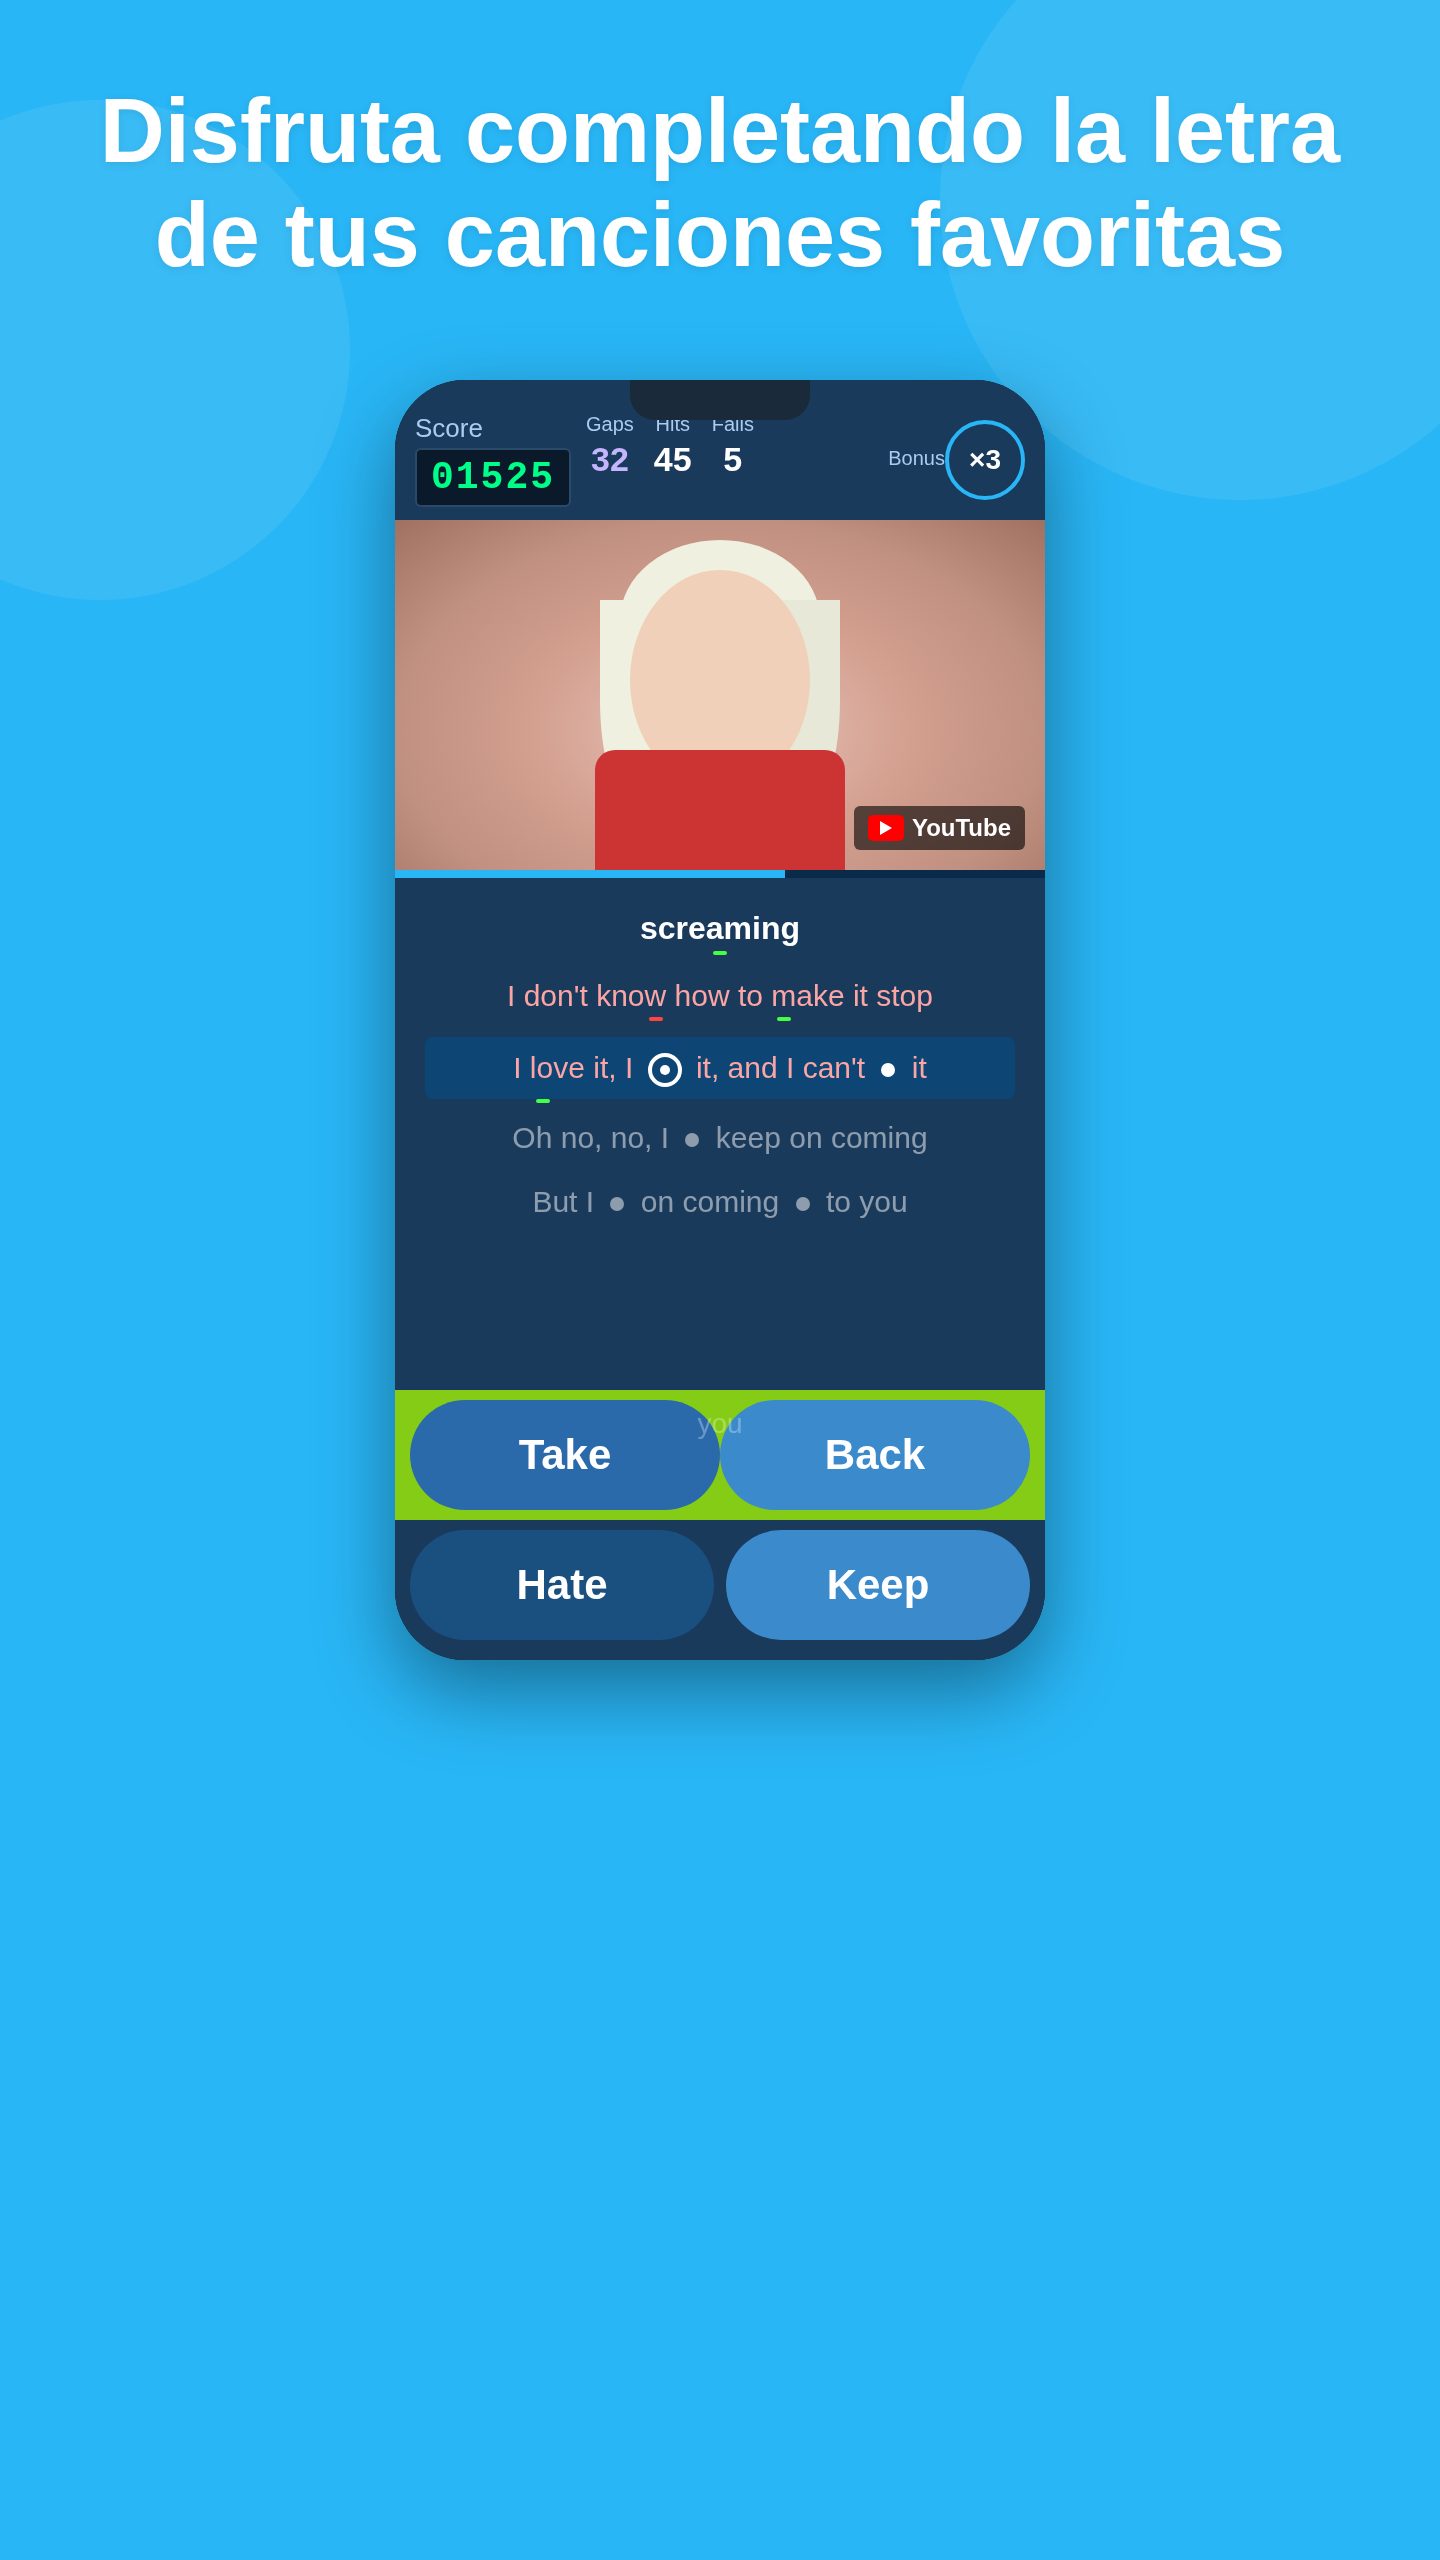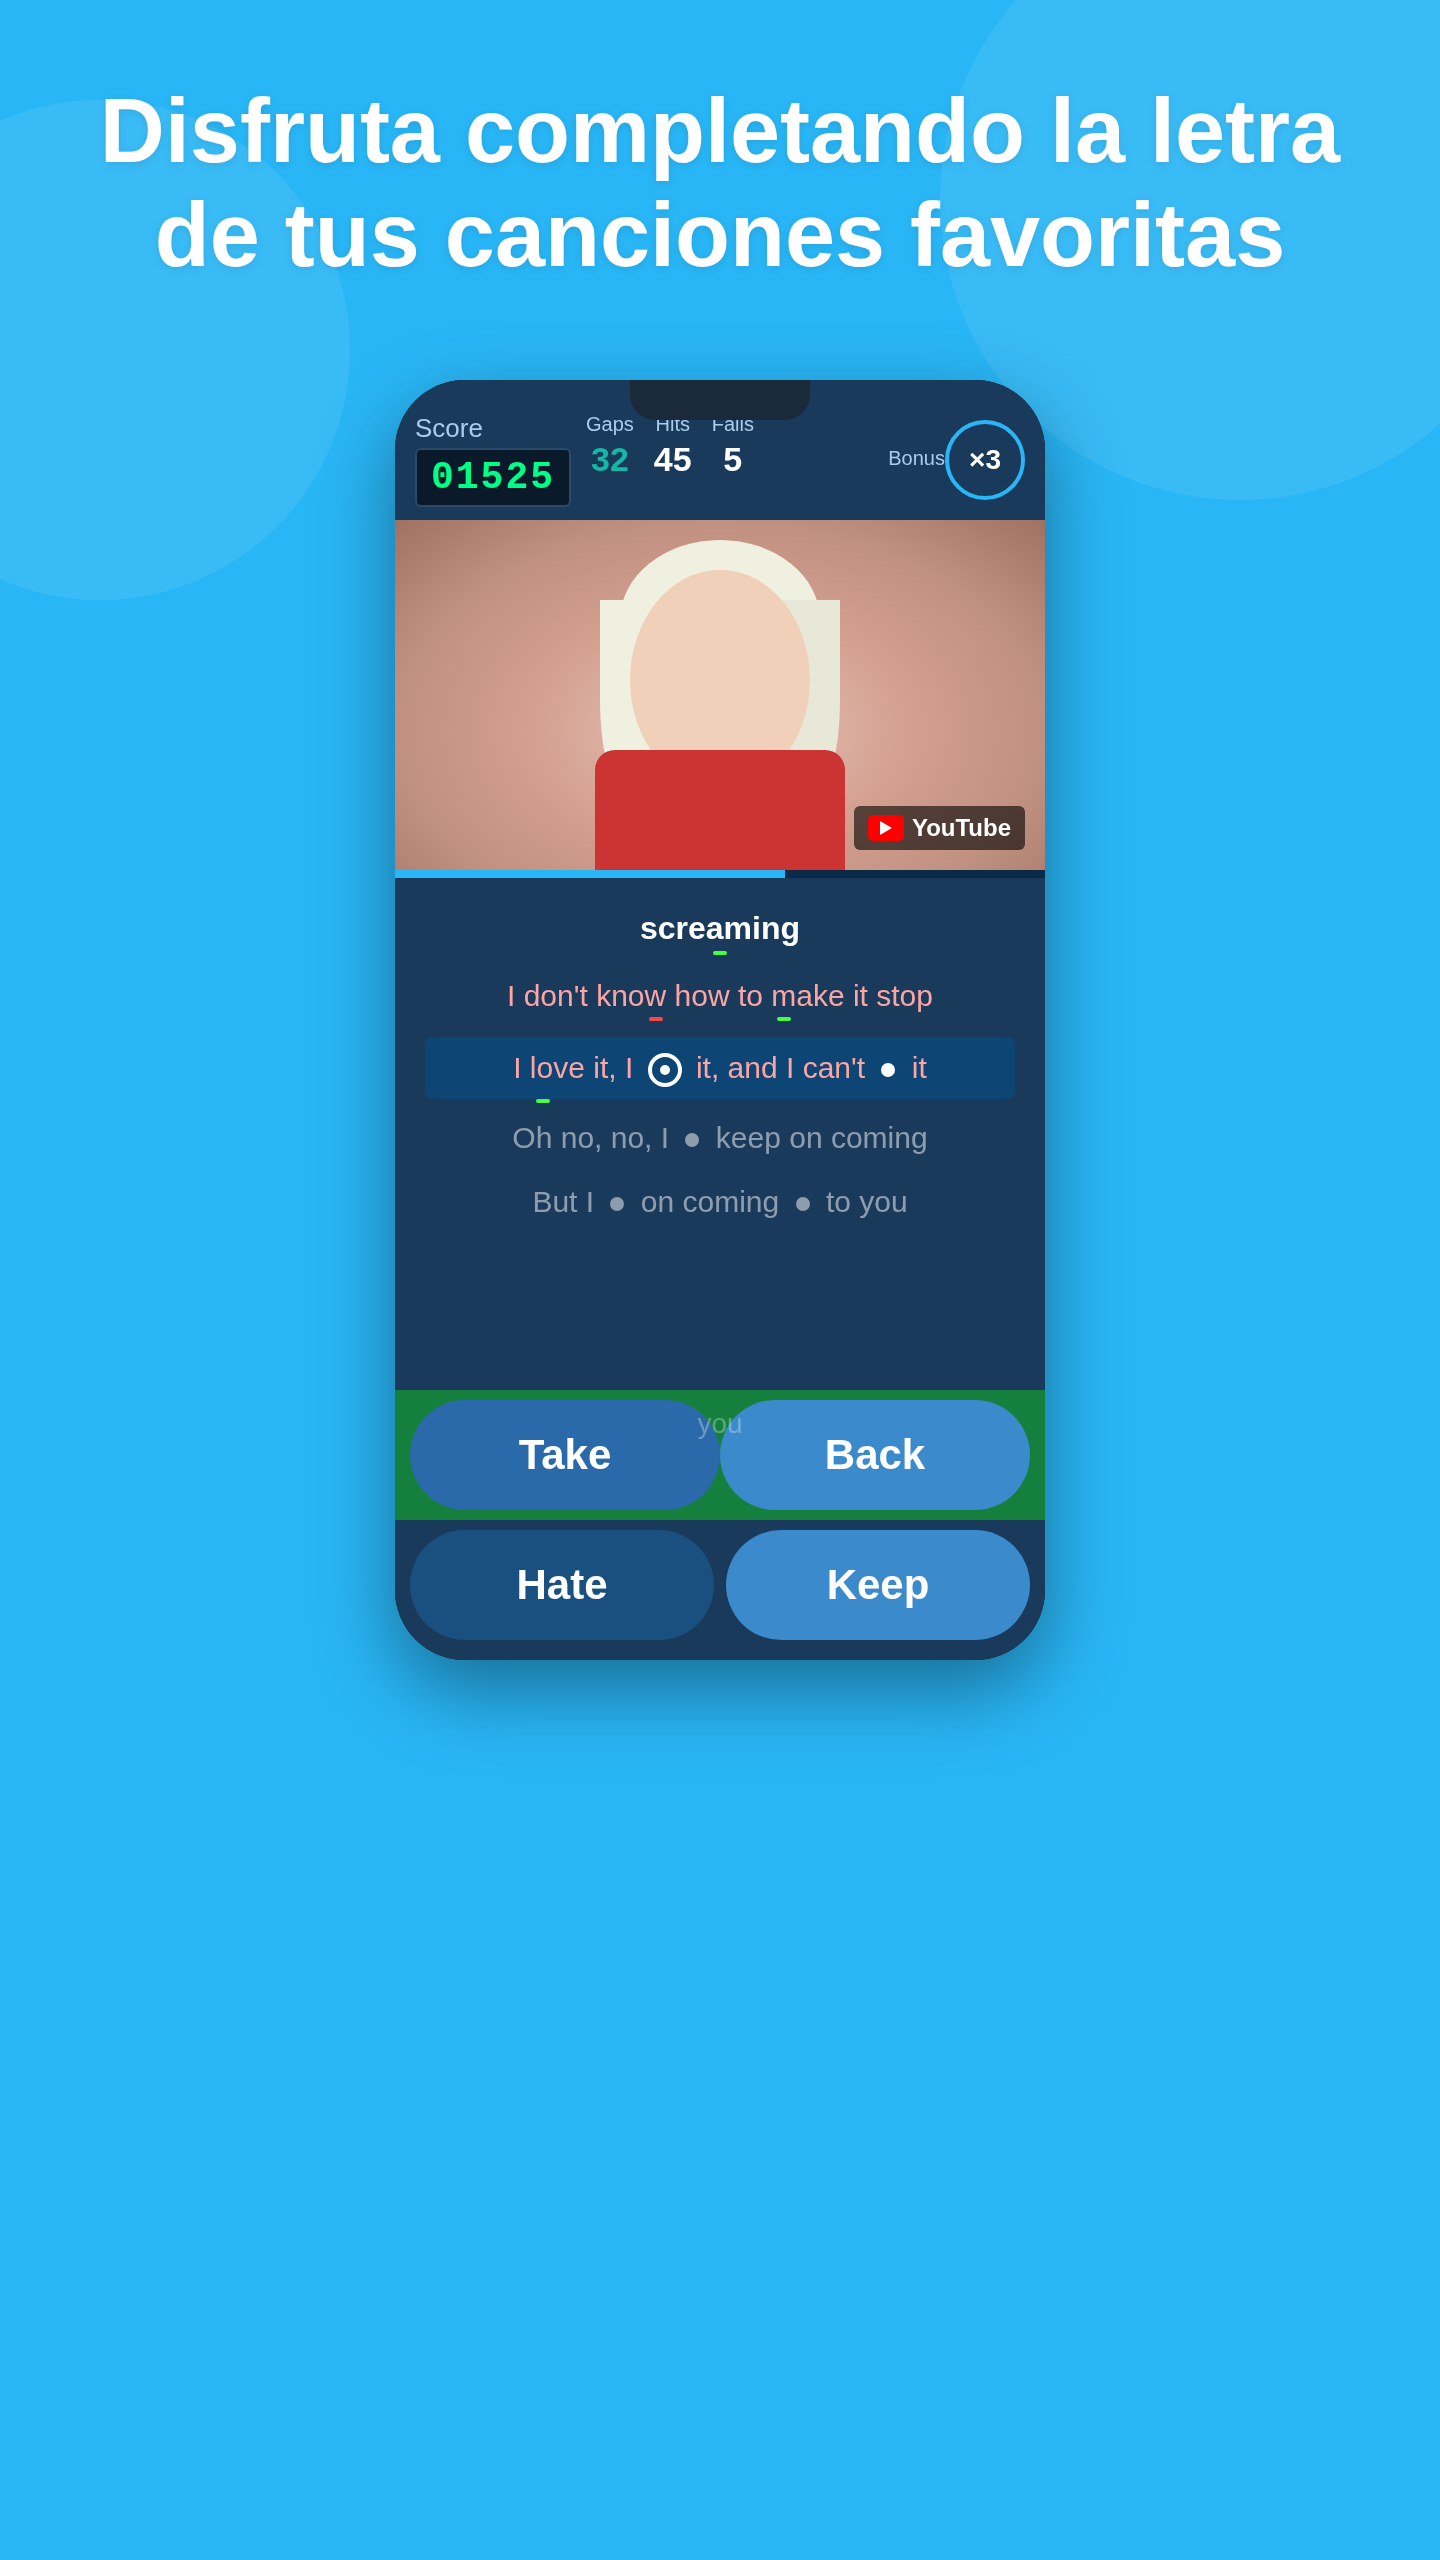--- a/index.html
+++ b/index.html
@@ -135,21 +135,21 @@
       align-items: center;
     }
 
     .stat-label {
       color: #aaccee;
       font-size: 20px;
       margin-bottom: 4px;
     }
 
     .stat-value {
-      color: #14b8a6;
+      color: #c4b5fd;
       font-size: 34px;
       font-weight: bold;
     }
 
     .stat-value.hits { color: white; }
     .stat-value.fails { color: white; }
 
     .progress-bar-container {
       position: absolute;
       bottom: 20px;
@@ -434,21 +434,21 @@
 
     
     .answer-buttons-top {
       position: absolute;
       bottom: 140px;
       left: 0;
       right: 0;
       height: 130px;
       display: flex;
       padding: 10px 15px;
-      background: #15803d;
+      background: #84cc16;
     }
 
     
     .answer-buttons-bottom {
       position: absolute;
       bottom: 0;
       left: 0;
       right: 0;
       height: 140px;
       display: flex;

